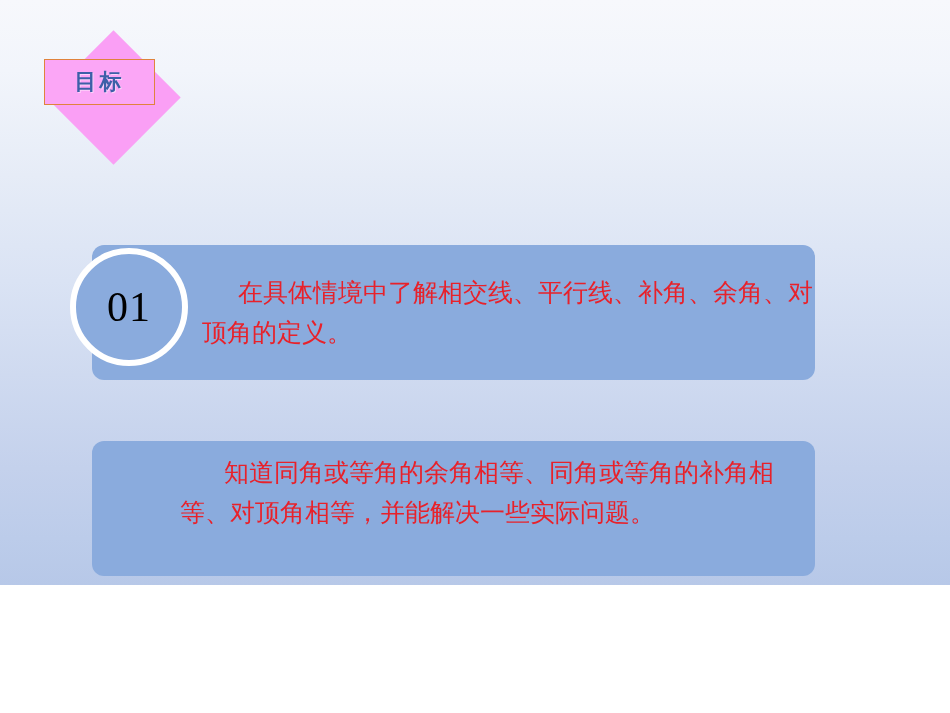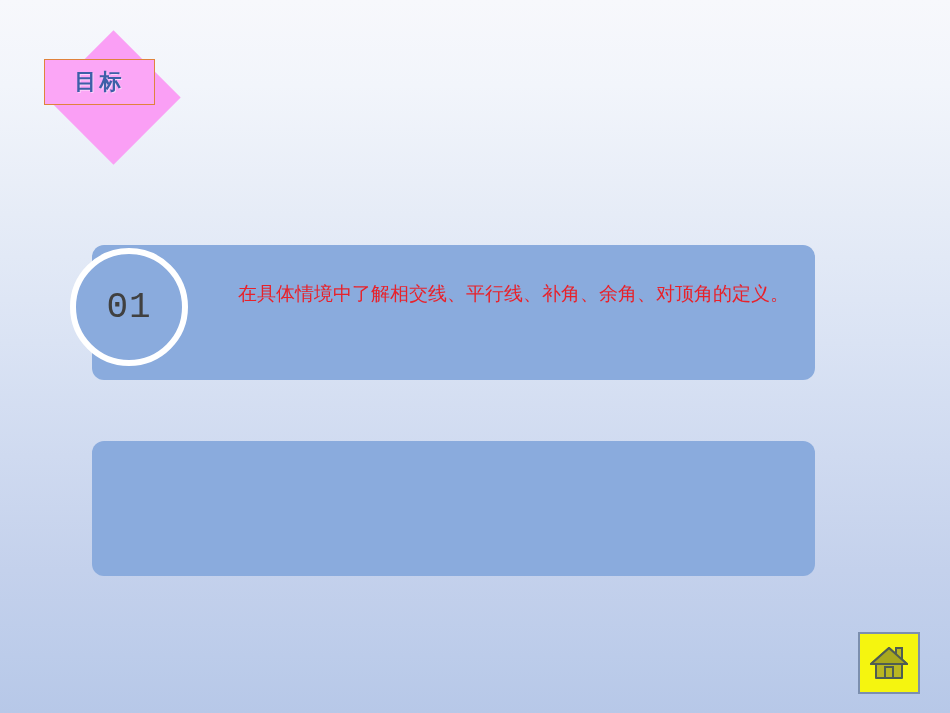--- a/index.html
+++ b/index.html
@@ -9,21 +9,21 @@
   body {
     width: 950px;
     height: 713px;
     overflow: hidden;
     font-family: "Liberation Sans", sans-serif;
   }
 
   #slide {
     position: relative;
     width: 950px;
-    height: 713px;
+    height: 585px;
     background: linear-gradient(to bottom,
         #f7f8fc 0%,
         #f2f5fb 12%,
         #e6ecf7 30%,
         #dae3f4 48%,
         #cfdaf0 64%,
         #c4d1ec 80%,
         #bcccea 92%,
         #b7c8e8 100%);
     overflow: hidden;
@@ -101,30 +101,30 @@
     height: 118px;
     border-radius: 50%;
     background: #8aabdd;
     border: 6px solid #ffffff;
     box-sizing: border-box;
     display: flex;
     align-items: center;
     justify-content: center;
   }
   .row-number {
-    font-family: Liberation Mono, monospace;
-    font-size: 36px;
-    color: #404040;
+    font-family: Liberation Serif, serif;
+    font-size: 42px;
+    color: #000000;
     letter-spacing: 1px;
   }
 
   .row-text {
     position: absolute;
     font-family: "DejaVu Serif", serif;
-    font-size: 19px;
+    font-size: 25px;
     line-height: 40px;
     color: #e8212a;
     white-space: pre-wrap;
   }
   #text-01 {
     left: 110px;
     top: 28px;
     width: 620px;
     text-indent: 36px;
   }
@@ -165,20 +165,21 @@
   <div class="row" id="row-01">
     <div class="row-panel"></div>
     <div class="row-text" id="text-01">在具体情境中了解相交线、平行线、补角、余角、对顶角的定义。</div>
     <div class="row-circle">
       <span class="row-number">01</span>
     </div>
   </div>
 
   <div class="row" id="row-02">
     <div class="row-panel"></div>
+    <div class="row-text" id="text-02">知道同角或等角的余角相等、同角或等角的补角相等、对顶角相等，并能解决一些实际问题。</div>
   </div>
 
   <div id="home-button">
     <span>
       <svg width="42" height="38" viewBox="0 0 42 38">
         <polygon points="21,4 39,20 34,20 34,34 8,34 8,20 3,20" fill="#b9b721" stroke="#4f5d52" stroke-width="2" stroke-linejoin="round"></polygon>
         <rect x="28" y="4" width="6" height="11" fill="#b9b721" stroke="#4f5d52" stroke-width="2"></rect>
         <polygon points="21,4 39,20 3,20" fill="#a8a81e" stroke="#4f5d52" stroke-width="2" stroke-linejoin="round"></polygon>
         <rect x="17" y="23" width="8" height="11" fill="#b9b721" stroke="#4f5d52" stroke-width="2"></rect>
       </svg>

